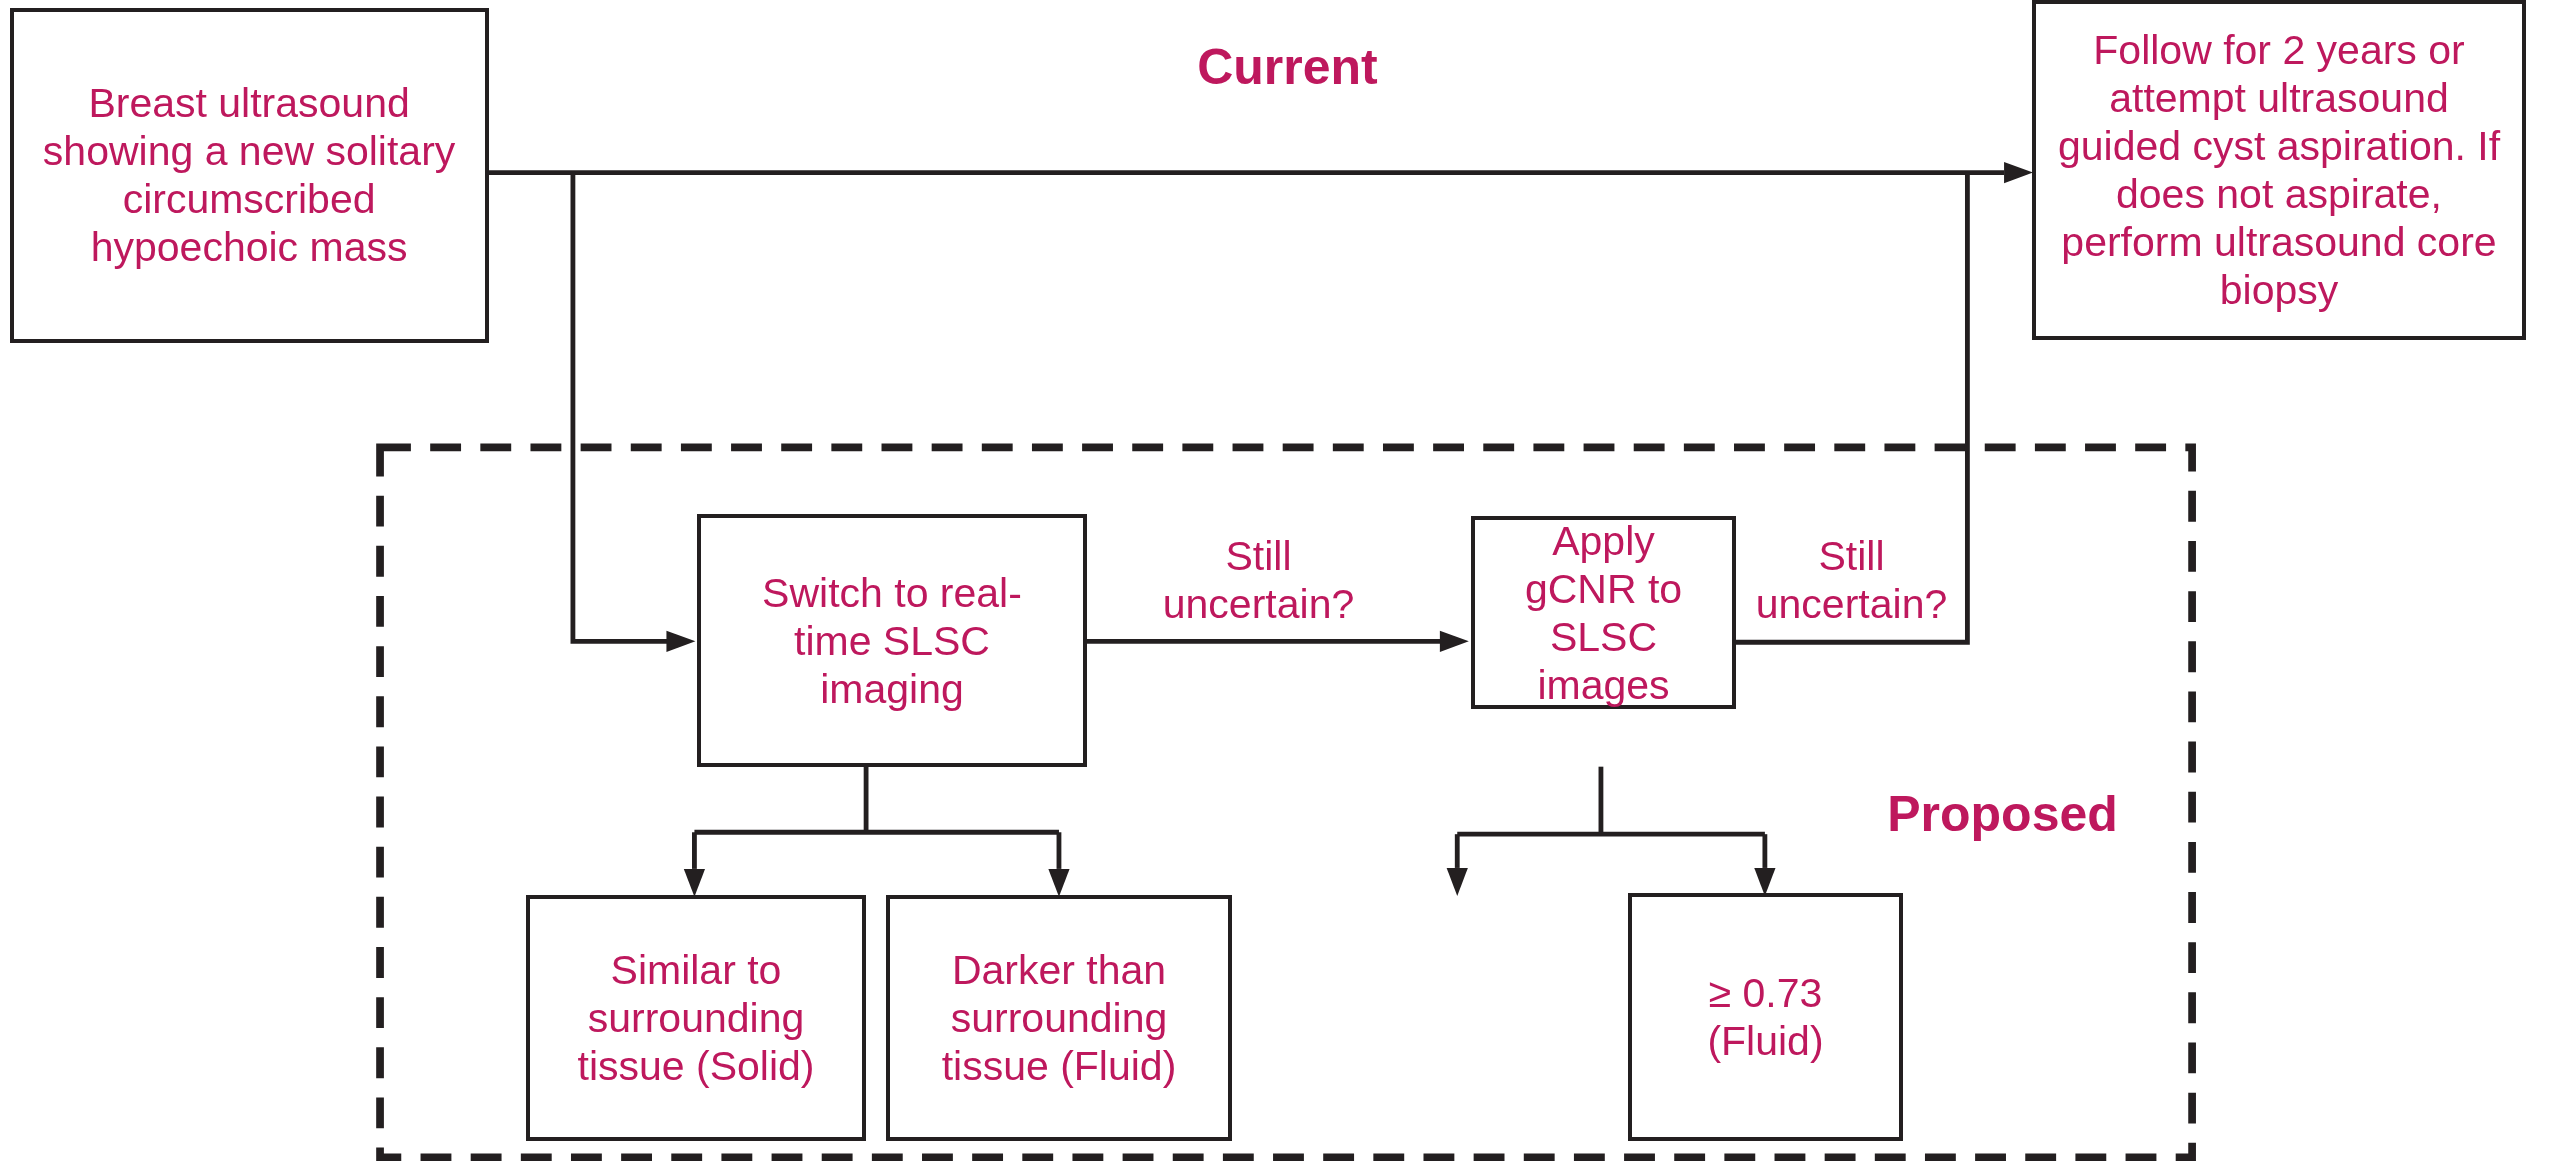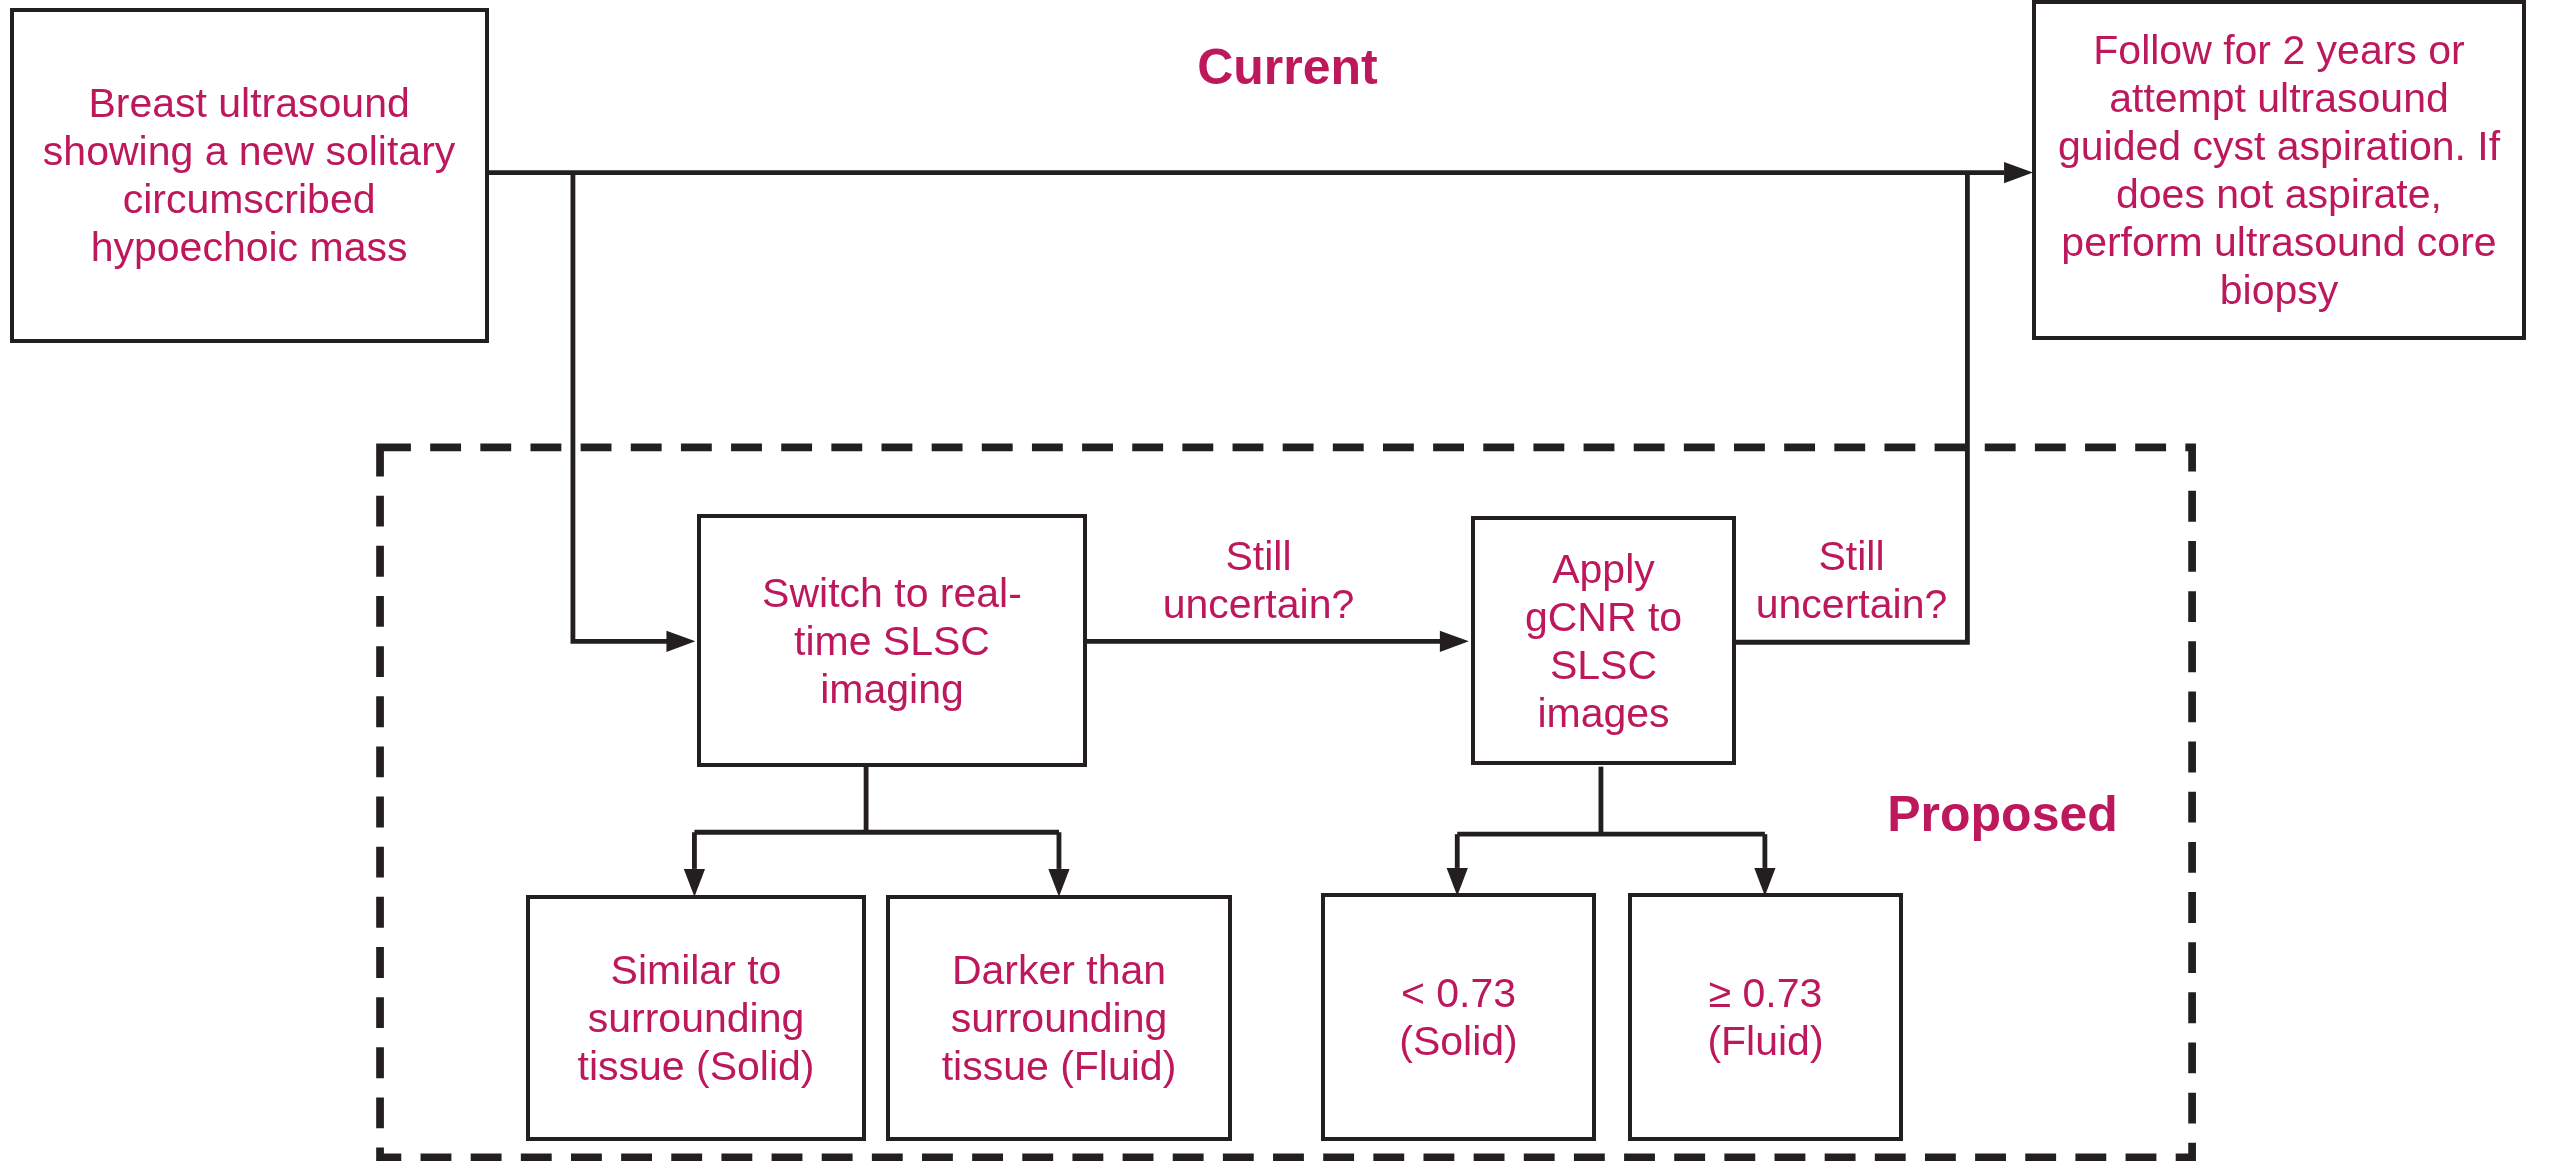--- a/index.html
+++ b/index.html
@@ -18,21 +18,21 @@
     white-space:pre-line;z-index:3;
   }
   .hdg{
     position:absolute;text-align:center;font-weight:bold;font-size:50px;line-height:52px;
     white-space:pre-line;z-index:3;
   }
   
   .b-initial  {left:9.6px;   top:7.7px;   width:479px; height:335px;}
   .b-followup {left:2032px; top:0;   width:494px; height:340px;}
   .b-slsc     {left:697px;  top:514px; width:390px; height:253px;}
-  .b-gcnr     {left:1471px; top:516px; width:265px; height:249px;}
+  .b-gcnr     {left:1471px; top:516px; width:265px; height:193px;}
   .b-similar  {left:526px;  top:895px; width:340px; height:246px;}
   .b-darker   {left:886px;  top:895px; width:346px; height:246px;}
   .b-lt       {left:1321px; top:893px; width:275px; height:248px;}
   .b-ge       {left:1628px; top:893px; width:275px; height:248px;}
   
   .l-current  {left:998px; top:41px;  width:579px;}
   .l-question {left:960px;  top:106px; width:675px;}
   .l-still1   {left:1114px; top:532px; width:289px;}
   .l-still2   {left:1707px; top:532px; width:289px;}
   .l-proposed {left:1858px; top:764px; width:289px;margin-top:24px;}
@@ -95,19 +95,17 @@
   <div class="box b-gcnr">Apply
 gCNR to
 SLSC
 images</div>
   <div class="box b-similar">Similar to
 surrounding
 tissue (Solid)</div>
   <div class="box b-darker">Darker than
 surrounding
 tissue (Fluid)</div>
-  <div class="box b-lt">&lt; 0.73
-(Solid)</div>
   <div class="box b-ge">≥ 0.73
 (Fluid)</div>
 
 </div>
 
 
 </body></html>

